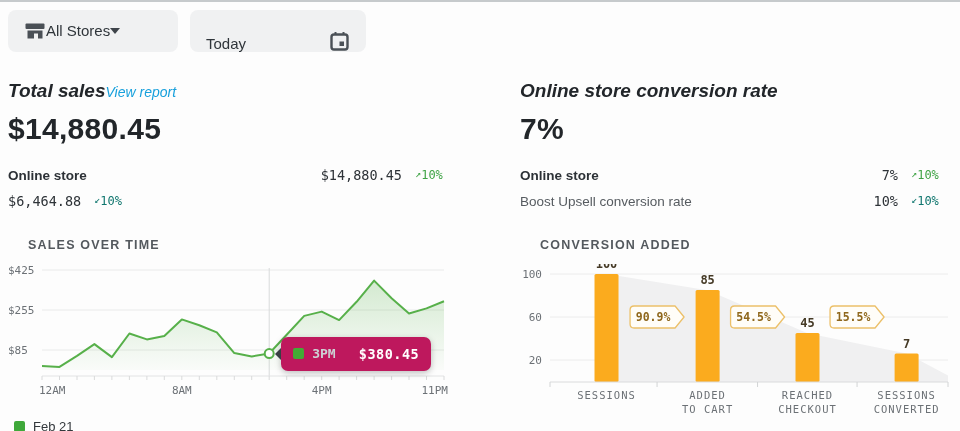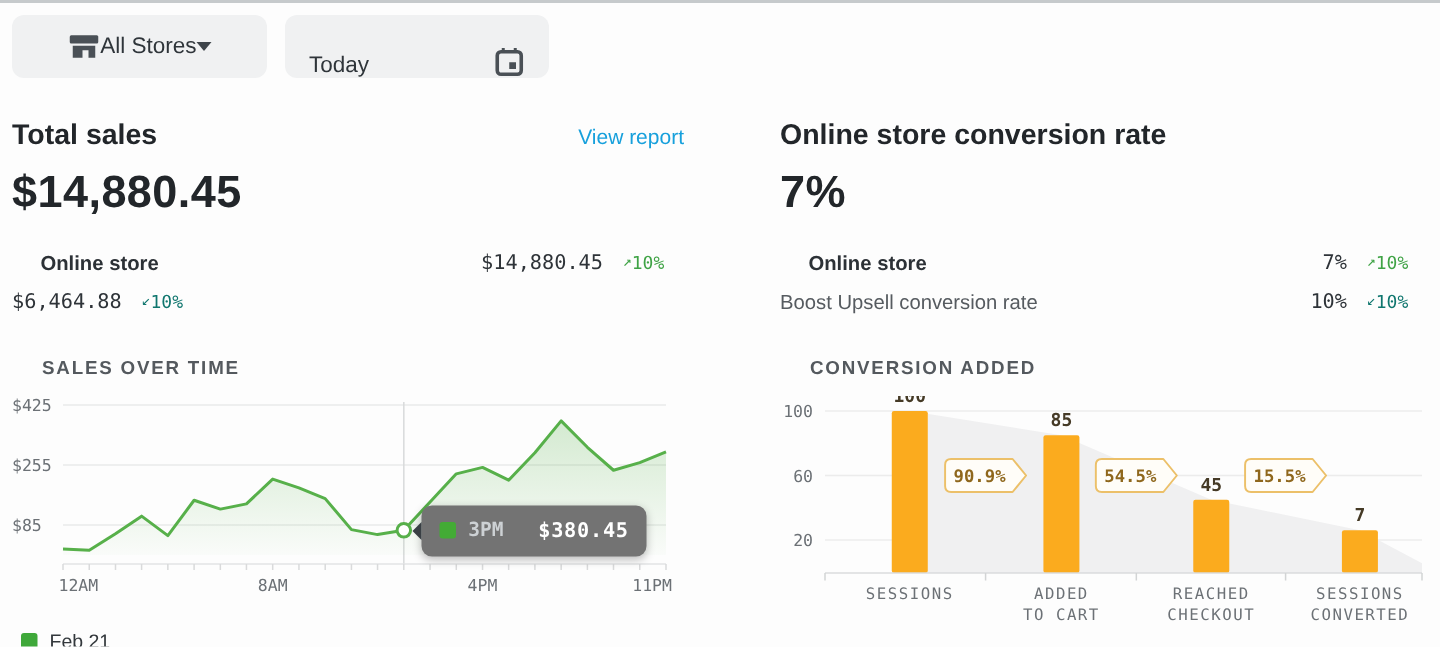--- a/index.html
+++ b/index.html
@@ -11,57 +11,57 @@
     border-top: 2px solid #c6cacc;
   }
   
   .topbar { display: flex; align-items: center; padding: 5px 0 0 8px; height: 52px; }
   .tb-btn {
     display: inline-flex; align-items: center;
     height: 42px; background: #f0f1f2; border: none; border-radius: 8px;
     padding: 0 16px; font: 15px "Liberation Sans", sans-serif; color: #2f353a;
     cursor: pointer;
   }
-  .tb-btn.store { width: 170px; justify-content: center; }
+  .tb-btn.store { width: 170px; justify-content: flex-start; }
   .tb-btn.date  { width: 176px; justify-content: space-between; margin-left: 12px; align-items: flex-end; }
   .chevron-down {
     width: 0; height: 0;
     border-left: 5px solid transparent; border-right: 5px solid transparent;
     border-top: 6px solid #3e444a;
   }
   
   .panels { display: grid; grid-template-columns: 448px 432px; column-gap: 64px; padding: 0 8px; }
   .panel { padding-top: 26px; }
-  .panel-header { display: flex; justify-content: space-between; align-items: baseline; }
+  .panel-header { display: flex; align-items: baseline; font-style: italic; }
   .panel-title { font-size: 19px; font-weight: bold; color: #22262a; }
   .view-report { font-size: 14px; color: #17a0dc; text-decoration: none; }
   .big-number { font-size: 30px; font-weight: bold; color: #22262a; margin: 10px 0 16px; letter-spacing: .3px; }
   .stat-row { display: flex; align-items: center; height: 26px; font-size: 13.5px; }
   .stat-label { flex: 1; color: #565b60; }
-  .stat-label.strong { font-weight: bold; color: #2c3136; margin-left: 19px; }
+  .stat-label.strong { font-weight: bold; color: #2c3136; }
   .stat-value { font-family: "DejaVu Sans Mono", monospace; font-size: 13.5px; color: #2e3338; }
   .delta { width: 54px; text-align: center; font-family: "DejaVu Sans Mono", monospace; font-size: 12px; }
   .delta .arrow { font-size: 10px; vertical-align: 2px; }
   .delta.up { color: #3fa345; }
   .delta.down { color: #0f766e; }
   .section-title { margin-top: 24px; font-size: 12.5px; font-weight: bold; letter-spacing: 1.2px; color: #54595e; margin-left: 20px; }
   
   .chart-wrap { position: relative; margin-top: 12px; }
   svg text { font-family: "DejaVu Sans Mono", monospace; }
   svg .ax   { font-size: 11px; fill: #6c7176; }
   svg .axc  { font-size: 10.5px; fill: #6c7176; letter-spacing: 1px; }
   svg .bval { font-size: 12px; font-weight: bold; fill: #453a26; }
   svg .badge-t { font-size: 11.5px; font-weight: bold; fill: #8f671c; }
   .legend { display: flex; align-items: center; gap: 8px; margin: 16px 0 0 6px; font-size: 13px; color: #33383c; }
   .legend-swatch { width: 11px; height: 11px; border-radius: 2px; display: inline-block; }
   .legend-swatch.green  { background: #3fa83a; }
   
   .tooltip {
     position: absolute; display: flex; align-items: center;
-    width: 150px; padding: 9px 12px; background: #737373; border-radius: 7px;
+    width: 150px; padding: 9px 12px; background: #be185d; border-radius: 7px;
     box-shadow: 0 2px 6px rgba(0,0,0,.25); z-index: 5;
   }
   .tt-arrow {
     position: absolute; left: -6px; top: 50%; margin-top: -6px; width: 0; height: 0;
     border-top: 6px solid transparent; border-bottom: 6px solid transparent;
     border-right: 6px solid #393f44;
   }
   .tt-square { width: 11px; height: 11px; border-radius: 2px; background: #43ab35; margin-right: 8px; flex: none; }
   .tt-time  { font: bold 13px "DejaVu Sans Mono", monospace; color: #cdd1d4; }
   .tt-value { font: bold 13.5px "DejaVu Sans Mono", monospace; color: #ffffff; margin-left: auto; letter-spacing: .5px; }

